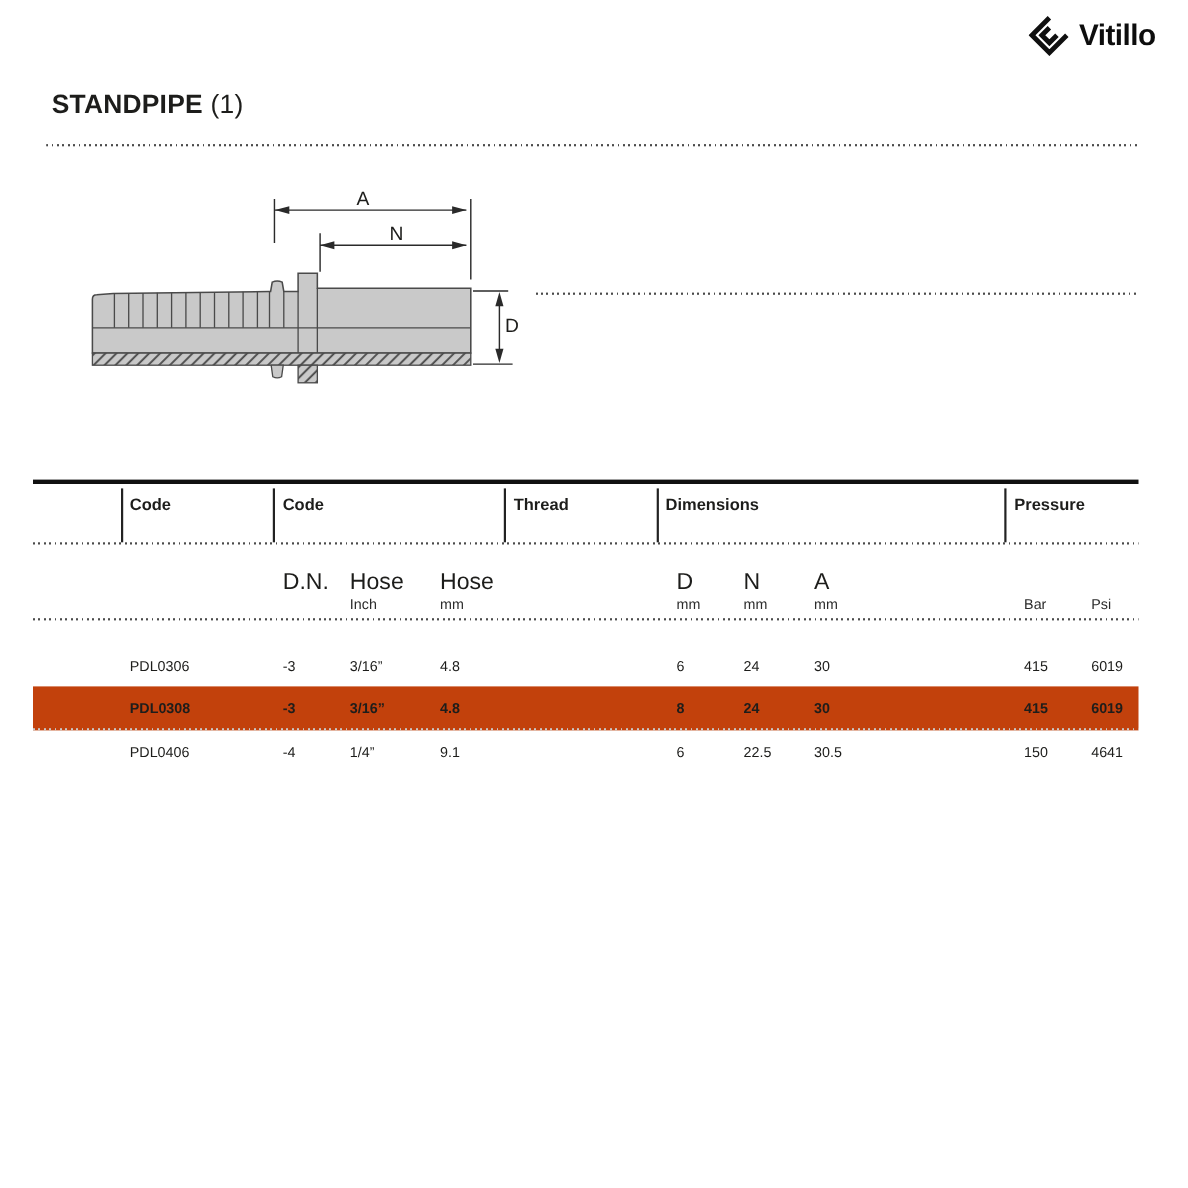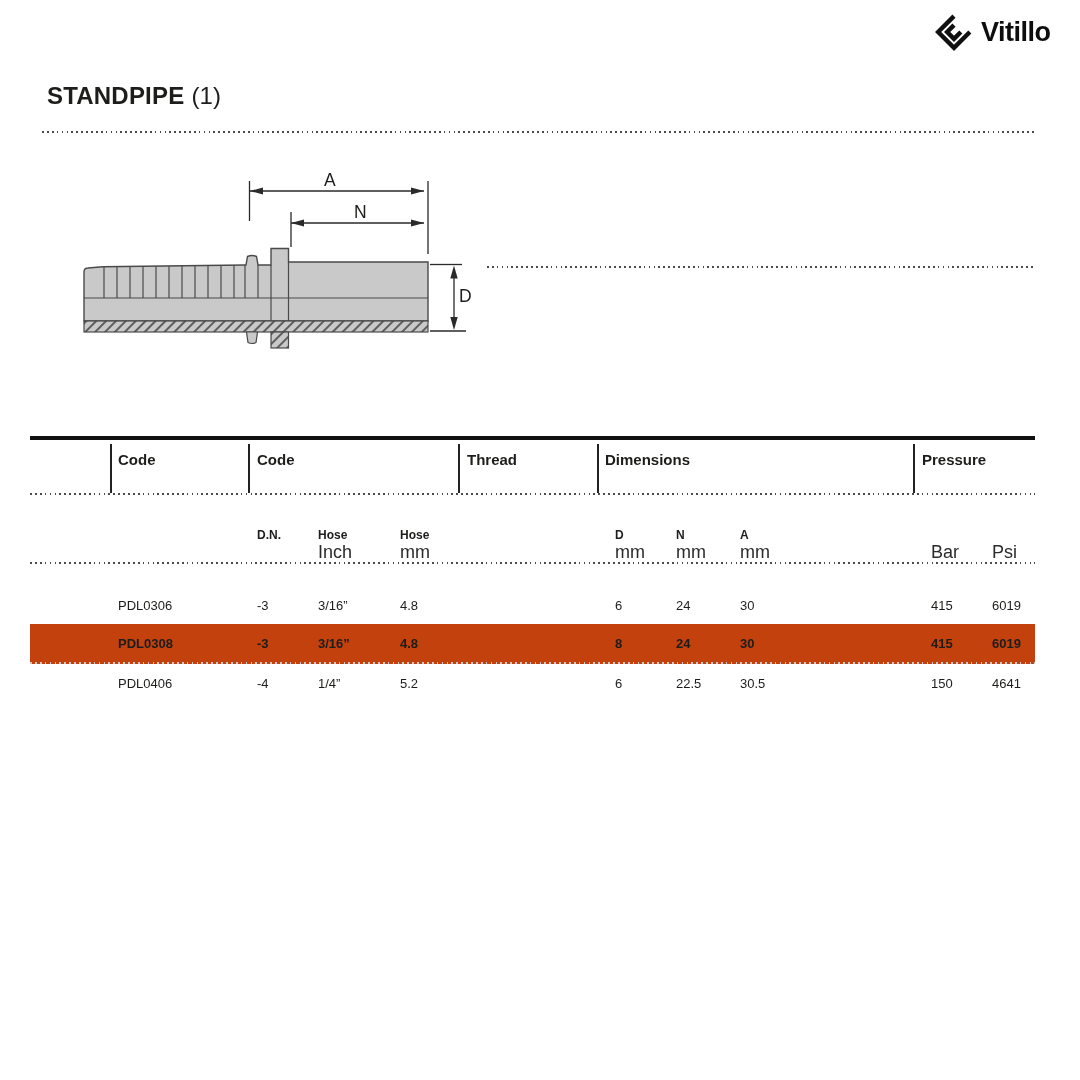--- a/index.html
+++ b/index.html
@@ -19,22 +19,22 @@
   
   .desc{position:absolute;left:505px;top:157px;font-size:16.5px;line-height:20px;letter-spacing:0.2px;}
   .desc .b{font-weight:700;}
   
   .drawing{position:absolute;left:60px;top:155px;}
   
   .tbl-topline{position:absolute;left:30px;top:436px;width:1005px;height:4px;background:#111;}
   .vsep{position:absolute;top:444px;height:49px;width:2px;background:#222;}
   .ghead,.shead,.uhead{position:absolute;left:30px;width:1005px;height:20px;text-align:center;}
   .ghead{top:451px;font-size:15px;font-weight:700;}
-  .shead{top:528px;font-size:12px;font-weight:700;}
-  .uhead{top:542px;font-size:18px;color:#2b2b2b;}
+  .shead{top:517px;font-size:21px;font-weight:400;}
+  .uhead{top:542px;font-size:13px;color:#2b2b2b;}
   .ghead span,.shead span,.uhead span{position:absolute;white-space:nowrap;}
   .trow{position:absolute;left:30px;width:1005px;height:40px;font-size:13px;}
   .trow span{position:absolute;line-height:40px;white-space:nowrap;}
   .trow.hl{background:#c2410c;font-weight:700;}
   
   .x-code{left:88px;} .x-dn{left:227px;} .x-hose{left:288px;} .x-diam{left:370px;}
   .x-thread{left:436px;} .x-d{left:585px;} .x-n{left:646px;} .x-a{left:710px;}
   .x-bar{left:901px;} .x-psi{left:962px;}
   .g-code{left:88px;} .g-tube{left:227px;} .g-thread{left:437px;} .g-dim{left:575px;} .g-press{left:892px;}
 </style>
@@ -179,21 +179,21 @@
     <span class="x-n">24</span>
     <span class="x-a">30</span>
     <span class="x-bar">415</span>
     <span class="x-psi">6019</span>
   </div>
   <div class="dotted light" style="left:30px;top:662px;width:1005px;"></div>
   <div class="trow" style="top:664px;">
     <span class="x-code">PDL0406</span>
     <span class="x-dn">-4</span>
     <span class="x-hose">1/4”</span>
-    <span class="x-diam">5.2</span>
+    <span class="x-diam">9.1</span>
     <span class="x-thread"></span>
     <span class="x-d">6</span>
     <span class="x-n">22.5</span>
     <span class="x-a">30.5</span>
     <span class="x-bar">150</span>
     <span class="x-psi">4641</span>
   </div>
 
 </div>
 

